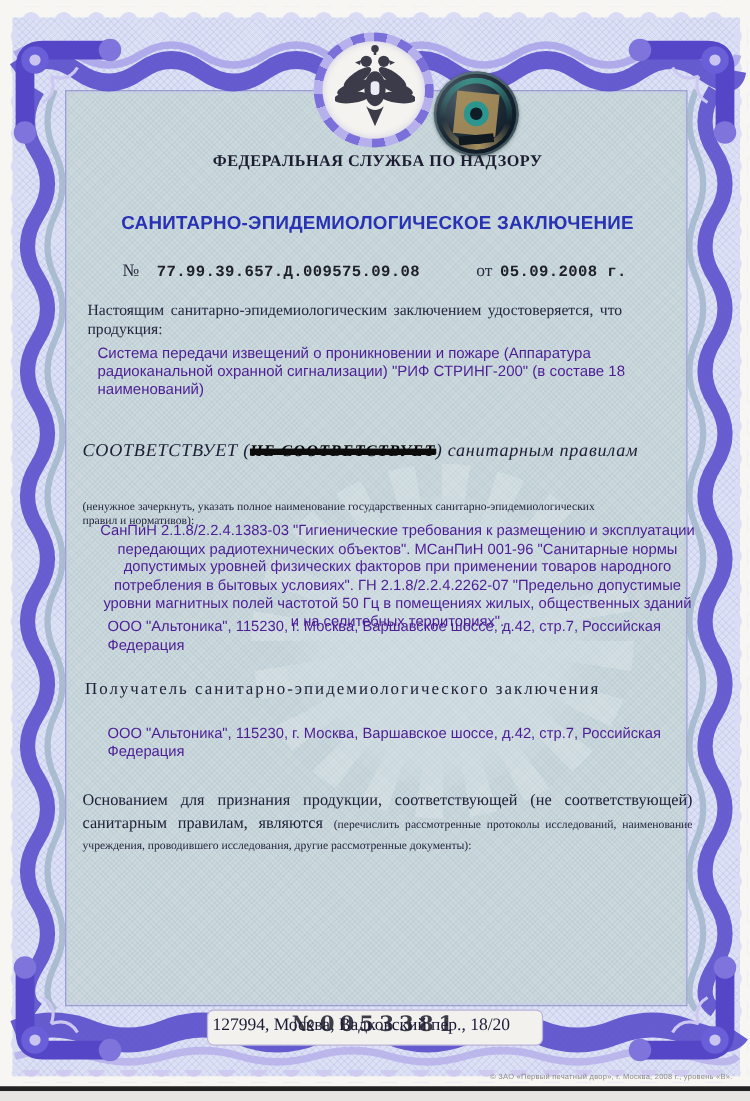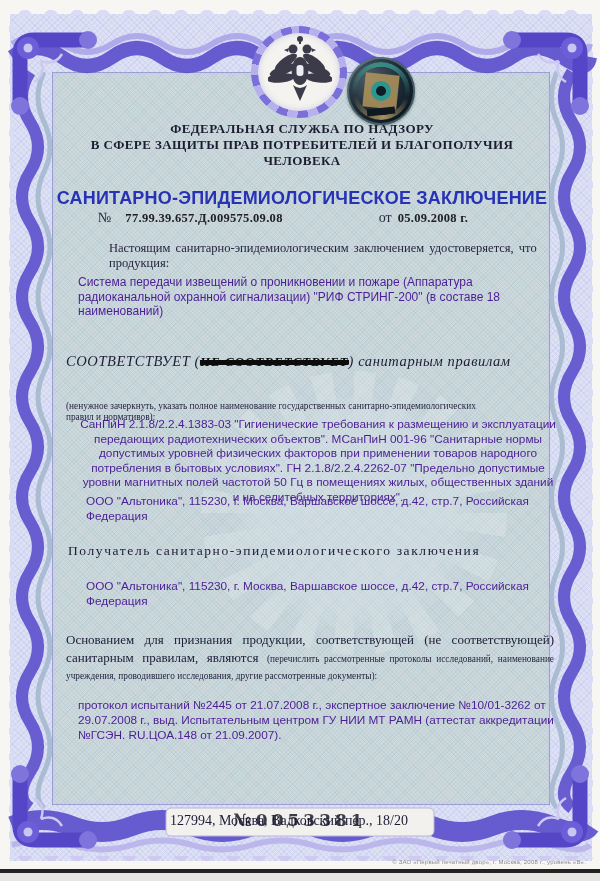--- a/index.html
+++ b/index.html
@@ -61,30 +61,30 @@
   .holo-square{position:absolute;inset:17px;background:rgba(178,148,92,.85);transform:rotate(6deg);}
   .holo-core{position:absolute;left:24px;top:24px;width:20px;height:20px;border-radius:50%;
     background:#0e1d27;border:5px solid #2c968e;box-sizing:border-box;}
   .holo-label{position:absolute;left:20px;bottom:10px;width:28px;height:7px;background:#101820;
     transform:rotate(-6deg);}
 
   
   .t{position:absolute;color:#23233a;}
   .header-block{left:60px;right:56px;top:121px;text-align:center;font-weight:bold;
     font-size:13px;line-height:16px;letter-spacing:.4px;color:#1d1d32;}
-  .doc-title{left:40px;right:36px;top:188px;text-align:center;
-    font-family:"Liberation Sans",sans-serif;font-weight:bold;font-size:18px;
+  .doc-title{left:40px;right:36px;top:170px;text-align:center;
+    font-family:"Liberation Sans",sans-serif;font-weight:bold;font-size:15px;
     color:#2832b4;letter-spacing:.2px;}
   .num-row{left:98px;right:50px;top:210px;font-size:14px;color:#2a2a40;}
-  .num-row .val{font-family:Liberation Serif, serif;font-size:12.5px;font-weight:bold;
+  .num-row .val{font-family:Liberation Mono, monospace;font-size:12.5px;font-weight:bold;
     color:#202028;letter-spacing:.3px;}
   .num-row .no-lbl{margin-right:14px;}
-  .num-row .ot{margin-left:96px;margin-right:6px;}
-
-  .serif-form{font-size:12.5px;color:#252540;margin-left:39px;}
+  .num-row .ot{margin-left:45px;margin-right:6px;}
+
+  .serif-form{font-size:12.5px;color:#252540;}
   .sans-fill{font-family:"Liberation Sans",sans-serif;font-size:12px;line-height:14.5px;color:#4c1d95;margin-top:20px;}
   .small-note{font-size:9.3px;line-height:11px;color:#252540;}
 
   .intro{left:70px;right:46px;top:241px;word-spacing:2px;}
   .product{left:78px;right:44px;top:255px;}
   .made-lbl{left:70px;top:308px;font-size:12px;}
   .made-val{left:78px;right:44px;top:319px;}
 
   .conform{left:66px;right:44px;top:353px;font-size:14.5px;letter-spacing:.6px;color:#1e1e36;font-style:italic;}
   .struck{font-weight:bold;font-size:13px;color:#0c0c0c;letter-spacing:1px;
@@ -186,21 +186,20 @@
 
   <div class="hologram">
     <span class="holo-ring"></span>
     <span class="holo-square"></span>
     <span class="holo-core"></span>
     <span class="holo-label"></span>
   </div>
 
   <div class="t header-block">
     <div>ФЕДЕРАЛЬНАЯ СЛУЖБА ПО НАДЗОРУ</div>
-    <div>В СФЕРЕ ЗАЩИТЫ ПРАВ ПОТРЕБИТЕЛЕЙ И БЛАГОПОЛУЧИЯ  ЧЕЛОВЕКА</div>
   </div>
 
   <div class="t doc-title">САНИТАРНО-ЭПИДЕМИОЛОГИЧЕСКОЕ ЗАКЛЮЧЕНИЕ</div>
 
   <div class="t num-row">
     <span class="no-lbl">№</span><span class="val">77.99.39.657.Д.009575.09.08</span><span class="ot">от</span><span class="val">05.09.2008 г.</span>
   </div>
 
   <div class="t serif-form intro">Настоящим санитарно-эпидемиологическим заключением удостоверяется, что продукция:</div>
   <div class="t sans-fill product">Система передачи извещений о проникновении и пожаре (Аппаратура радиоканальной охранной сигнализации) "РИФ СТРИНГ-200" (в составе 18 наименований)</div>
@@ -214,20 +213,19 @@
   <div class="t sans-fill rules">СанПиН 2.1.8/2.2.4.1383-03 "Гигиенические требования к размещению и эксплуатации передающих радиотехнических объектов". МСанПиН 001-96 "Санитарные нормы допустимых уровней физических факторов при применении товаров народного потребления в бытовых условиях". ГН 2.1.8/2.2.4.2262-07 "Предельно допустимые уровни магнитных полей частотой 50 Гц в помещениях жилых, общественных зданий и на селитебных территориях".</div>
 
   <div class="t sans-fill manuf-val">ООО "Альтоника", 115230, г. Москва, Варшавское шоссе, д.42, стр.7, Российская Федерация</div>
 
   <div class="t sec-label recip-lbl">Получатель санитарно-эпидемиологического заключения</div>
   <div class="t sans-fill recip-val">ООО "Альтоника", 115230, г. Москва, Варшавское шоссе, д.42, стр.7, Российская Федерация</div>
 
   <div class="t basis">
     <span>Основанием для признания продукции, соответствующей (не соответствующей) санитарным правилам, являются </span><span class="small-note">(перечислить рассмотренные протоколы исследований, наименование учреждения, проводившего исследования, другие рассмотренные документы):</span>
   </div>
-  <div class="t sans-fill basis-val">протокол испытаний №2445 от 21.07.2008 г., экспертное заключение №10/01-3262 от 29.07.2008 г., выд. Испытательным центром ГУ НИИ МТ РАМН (аттестат аккредитации №ГСЭН. RU.ЦОА.148 от 21.09.2007).</div>
 
   <div class="t serial">№0053381</div>
   <div class="t banner-address">127994, Москва, Вадковский пер., 18/20</div>
   <div class="t imprint">© ЗАО «Первый печатный двор», г. Москва, 2008 г., уровень «В».</div>
   <div class="scan-line"></div>
   <div class="scan-shadow"></div>
 </div>
 
 </body></html>

